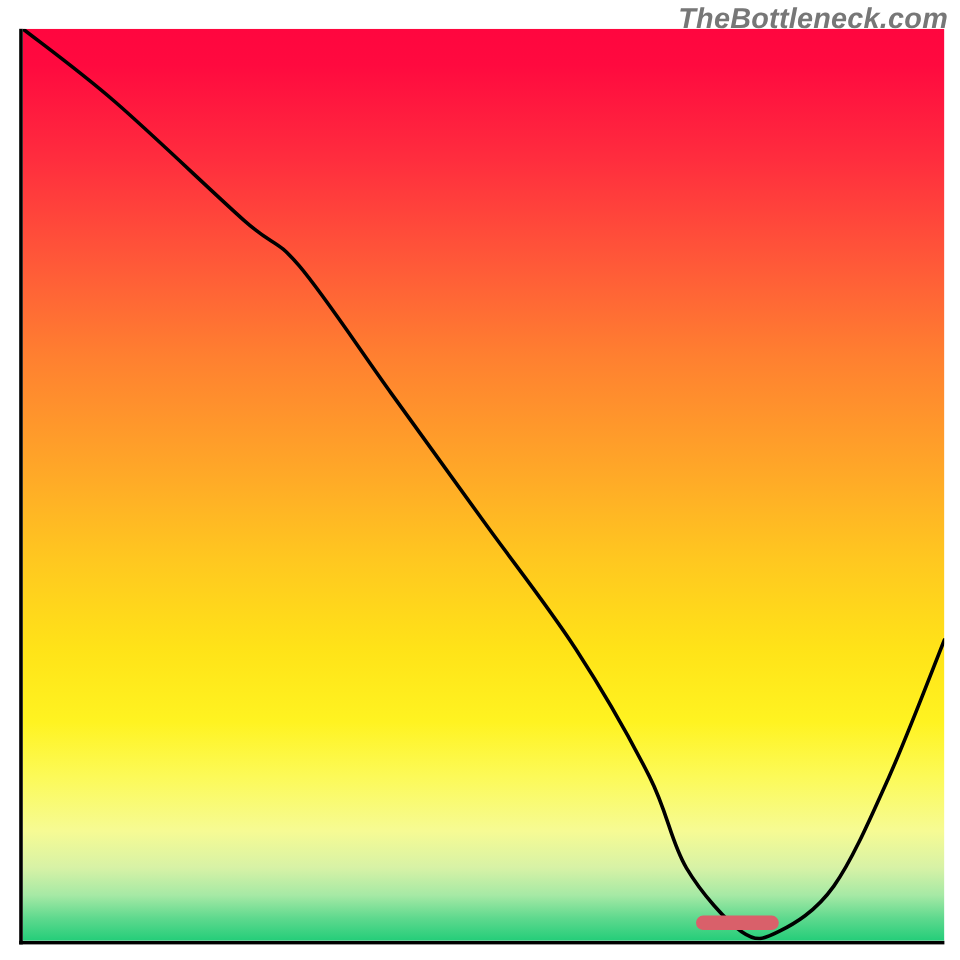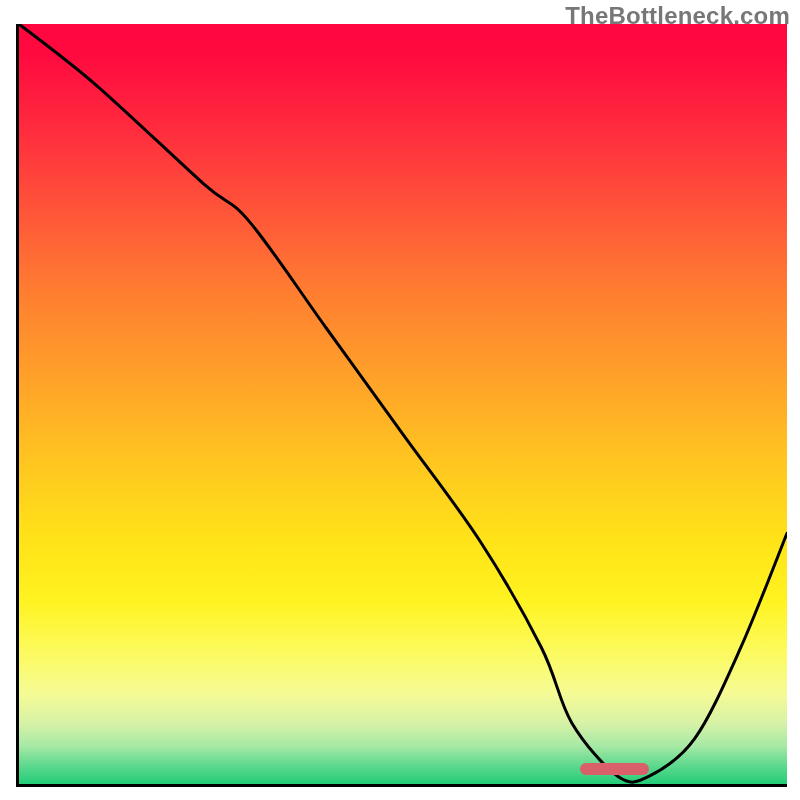--- a/index.html
+++ b/index.html
@@ -8,20 +8,21 @@
     width: 800px;
     height: 800px;
     overflow: hidden;
     background: #ffffff;
     font-family: Arial, Helvetica, sans-serif;
   }
   .stage {
     position: relative;
     width: 800px;
     height: 564px;
+    font-style: italic;
   }
   .watermark {
     position: absolute;
     top: 2px;
     right: 10px;
     font-size: 24px;
     font-weight: 600;
     color: #777;
     letter-spacing: 0.2px;
     user-select: none;

